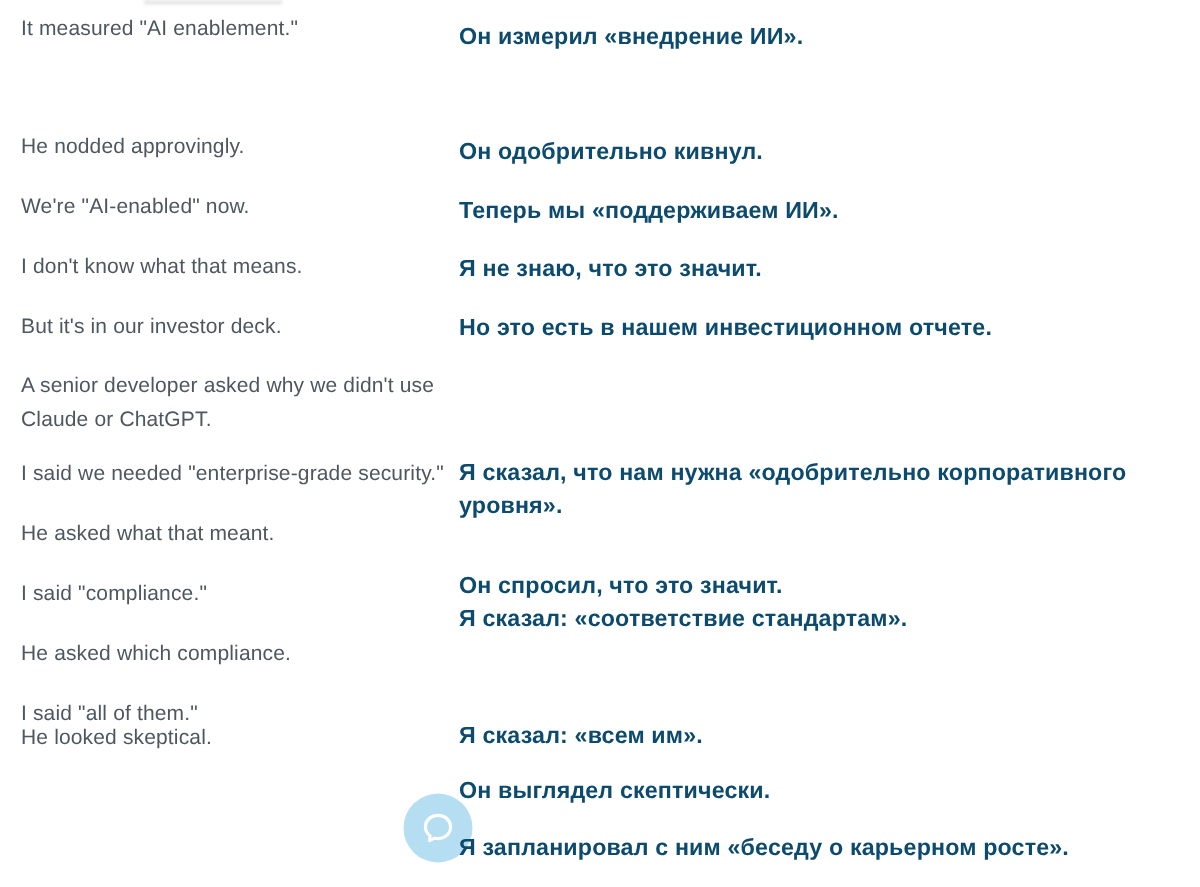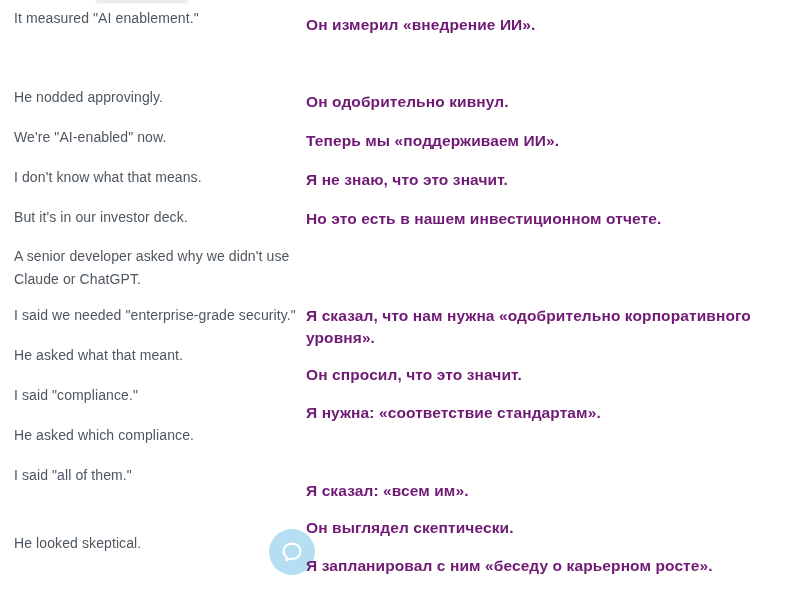--- a/index.html
+++ b/index.html
@@ -19,21 +19,21 @@
     font-size: 14px;
     line-height: 23px;
     font-weight: 400;
     white-space: pre-line;
     letter-spacing: 0.1px;
   }
   .tr-line {
     position: absolute;
     left: 306px;
     width: 488px;
-    color: #701a75;
+    color: #0c4a6e;
     font-size: 15.5px;
     line-height: 22px;
     font-weight: 700;
     white-space: pre-line;
     letter-spacing: 0.1px;
   }
   .artifact {
     position: absolute;
     left: 96px;
     top: 0;
@@ -72,34 +72,34 @@
   <div class="src-line" style="top:126px">We're "AI-enabled" now.</div>
   <div class="src-line" style="top:166px">I don't know what that means.</div>
   <div class="src-line" style="top:206px">But it's in our investor deck.</div>
   <div class="src-line" style="top:245px">A senior developer asked why we didn't use
 Claude or ChatGPT.</div>
   <div class="src-line" style="top:304px">I said we needed "enterprise-grade security."</div>
   <div class="src-line" style="top:344px">He asked what that meant.</div>
   <div class="src-line" style="top:384px">I said "compliance."</div>
   <div class="src-line" style="top:424px">He asked which compliance.</div>
   <div class="src-line" style="top:464px">I said "all of them."</div>
-  <div class="src-line" style="top:532px">He looked skeptical.</div>
+  <div class="src-line" style="top:480px">He looked skeptical.</div>
 
   <button class="bubble-btn">
     <svg width="24" height="24" viewBox="0 0 24 24">
       <path d="M12 3.6 C7.2 3.6 3.6 7 3.6 11.2 c0 2.4 1.2 4.5 3.1 5.9 L6.4 20.4 l3.3 -1.6 c0.74 0.18 1.5 0.27 2.3 0.27 c4.8 0 8.4 -3.4 8.4 -7.87 C20.4 7 16.8 3.6 12 3.6 Z" fill="none" stroke="#ffffff" stroke-width="2.1" stroke-linejoin="round"></path>
     </svg>
   </button>
 
   <div class="tr-line" style="top:14px">Он измерил «внедрение ИИ».</div>
   <div class="tr-line" style="top:130px">Теперь мы «поддерживаем ИИ».</div>
   <div class="tr-line" style="top:91px">Он одобрительно кивнул.</div>
   <div class="tr-line" style="top:169px">Я не знаю, что это значит.</div>
   <div class="tr-line" style="top:208px">Но это есть в нашем инвестиционном отчете.</div>
   <div class="tr-line" style="top:305px">Я сказал, что нам нужна «одобрительно корпоративного
 уровня».</div>
-  <div class="tr-line" style="top:364px">Он спросил, что это значит.</div>
-  <div class="tr-line" style="top:402px">Я нужна: «соответствие стандартам».</div>
+  <div class="tr-line" style="top:380px">Он спросил, что это значит.</div>
+  <div class="tr-line" style="top:402px">Я сказал: «соответствие стандартам».</div>
   <div class="tr-line" style="top:480px">Я сказал: «всем им».</div>
   <div class="tr-line" style="top:517px">Он выглядел скептически.</div>
   <div class="tr-line" style="top:555px">Я запланировал с ним «беседу о карьерном росте».</div>
 
 </div>
 
 </body></html>

